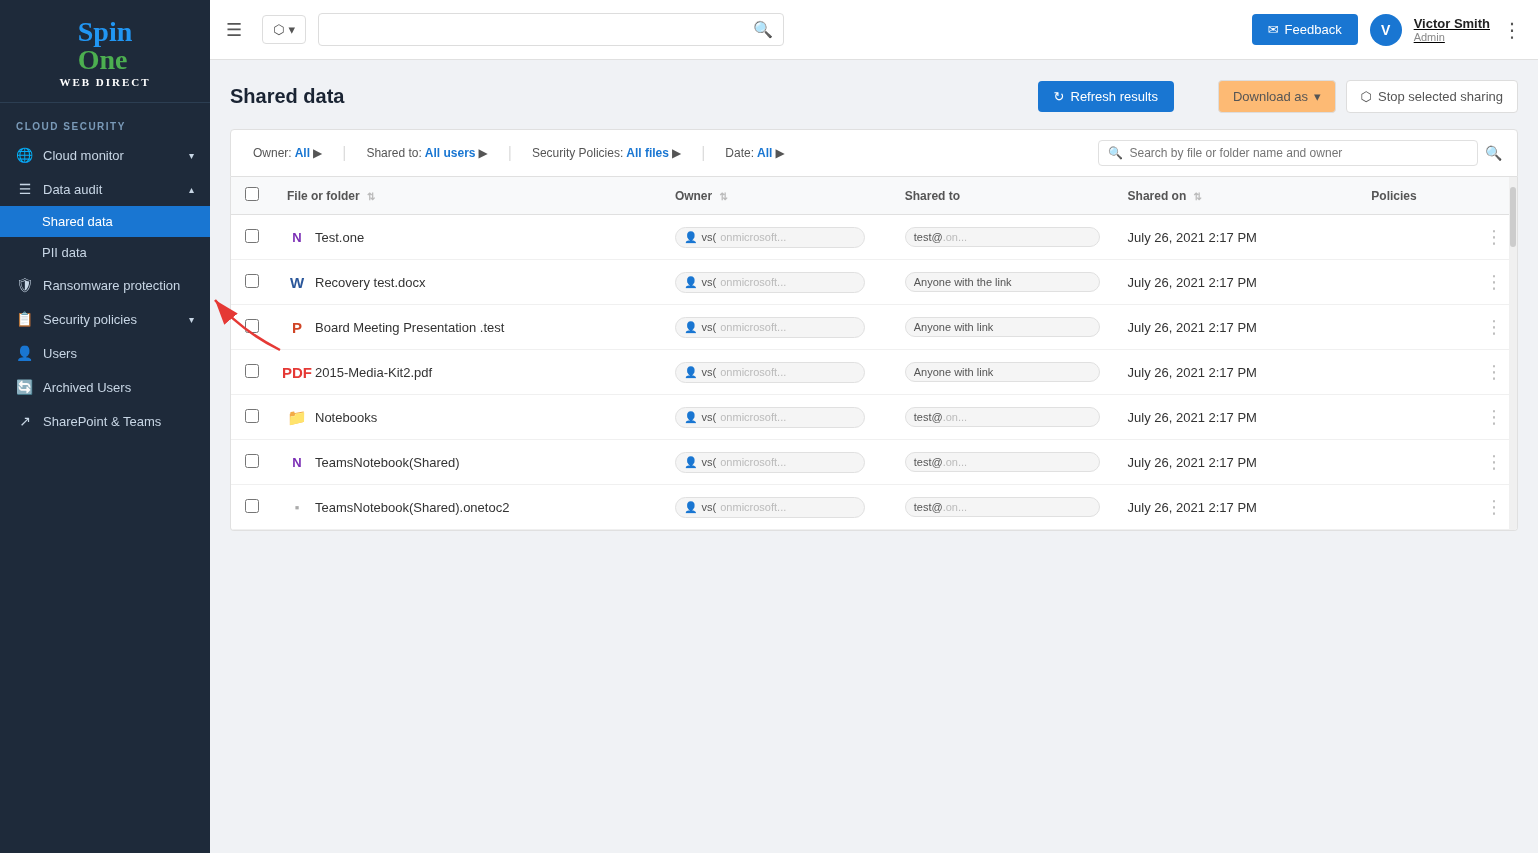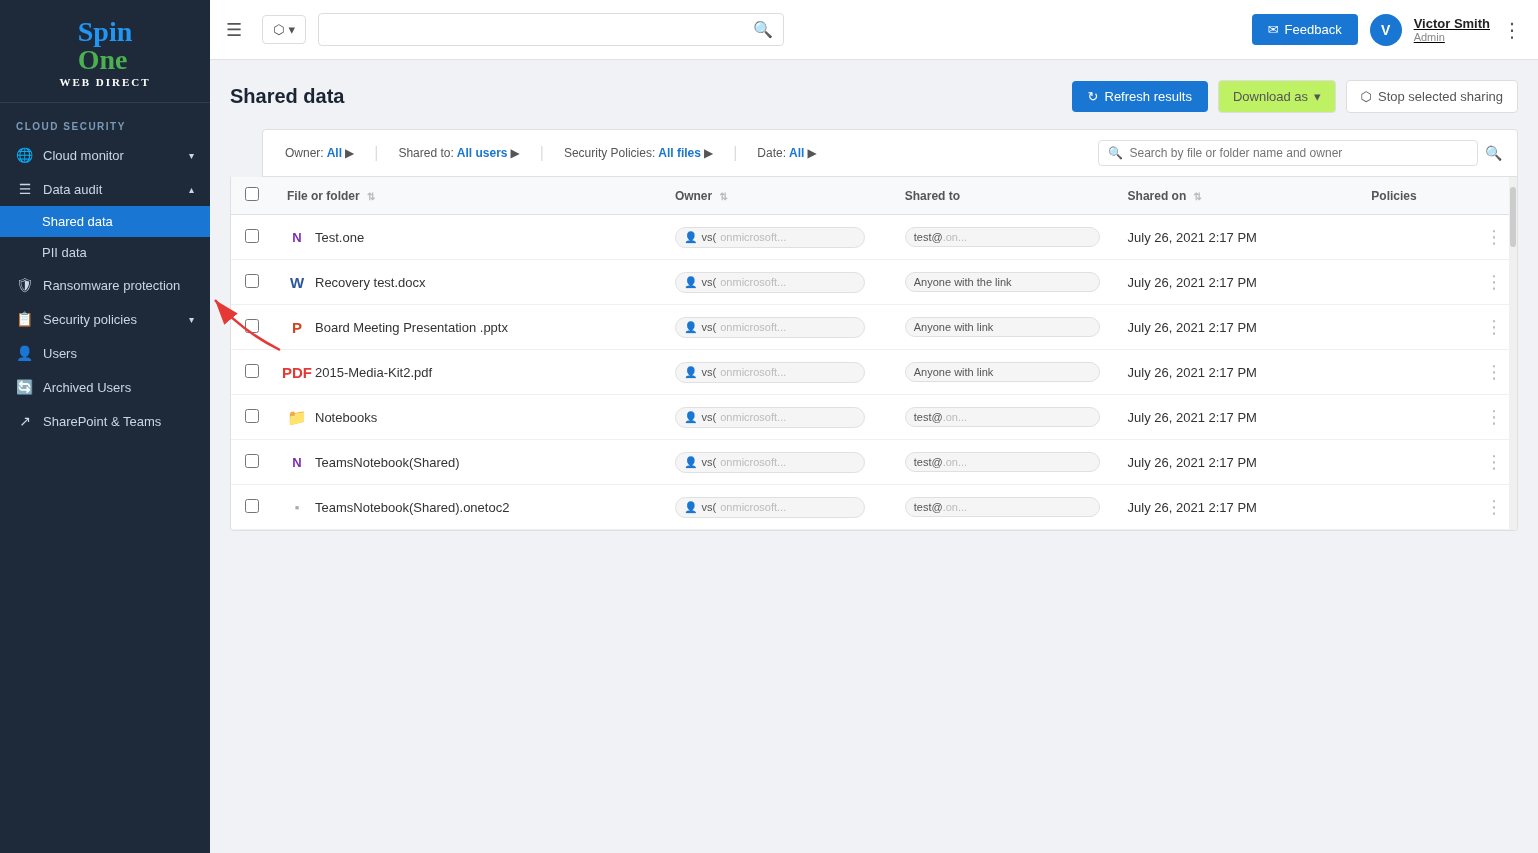--- a/index.html
+++ b/index.html
@@ -158,30 +158,31 @@
       border: none;
       border-radius: 4px;
       padding: 8px 16px;
       font-size: 13px;
       cursor: pointer;
       display: flex;
       align-items: center;
       gap: 6px;
     }
     .download-btn {
-      background: #bef264;
+      background: #fdba74;
       color: #555;
       border: 1px solid #ddd;
       border-radius: 4px;
       padding: 8px 14px;
       font-size: 13px;
       cursor: pointer;
       display: flex;
       align-items: center;
       gap: 6px;
+      margin-left: 34px;
     }
     .stop-sharing-btn {
       background: #fff;
       color: #555;
       border: 1px solid #ddd;
       border-radius: 4px;
       padding: 8px 14px;
       font-size: 13px;
       cursor: pointer;
       display: flex;
@@ -193,21 +194,20 @@
     .filter-bar {
       display: flex;
       align-items: center;
       gap: 0;
       background: #fff;
       border: 1px solid #e0e0e0;
       border-radius: 4px 4px 0 0;
       padding: 10px 14px;
       flex-wrap: nowrap;
       gap: 8px;
-      margin-left: 32px;
     }
     .filter-item {
       font-size: 12px;
       color: #555;
       cursor: pointer;
       display: flex;
       align-items: center;
       gap: 3px;
       padding: 4px 8px;
       border-radius: 3px;
@@ -541,21 +541,21 @@
     </tr>
             <tr>
       <td class="checkbox-cell">
         <input type="checkbox" style="">
       </td>
       <td>
         <div class="file-cell">
           <div class="file-icon">
                     <span style="color:#d04526;font-size:15px;font-weight:700;">P</span>
                   </div>
-          <span>Board Meeting Presentation .pptx</span>
+          <span>Board Meeting Presentation .test</span>
         </div>
       </td>
       <td>
         <div class="owner-chip">
           <span style="color:#999;font-size:11px;">👤</span>
           <span>vs(</span>
           <span style="color:#bbb;">onmicrosoft...</span>
         </div>
       </td>
       <td>

